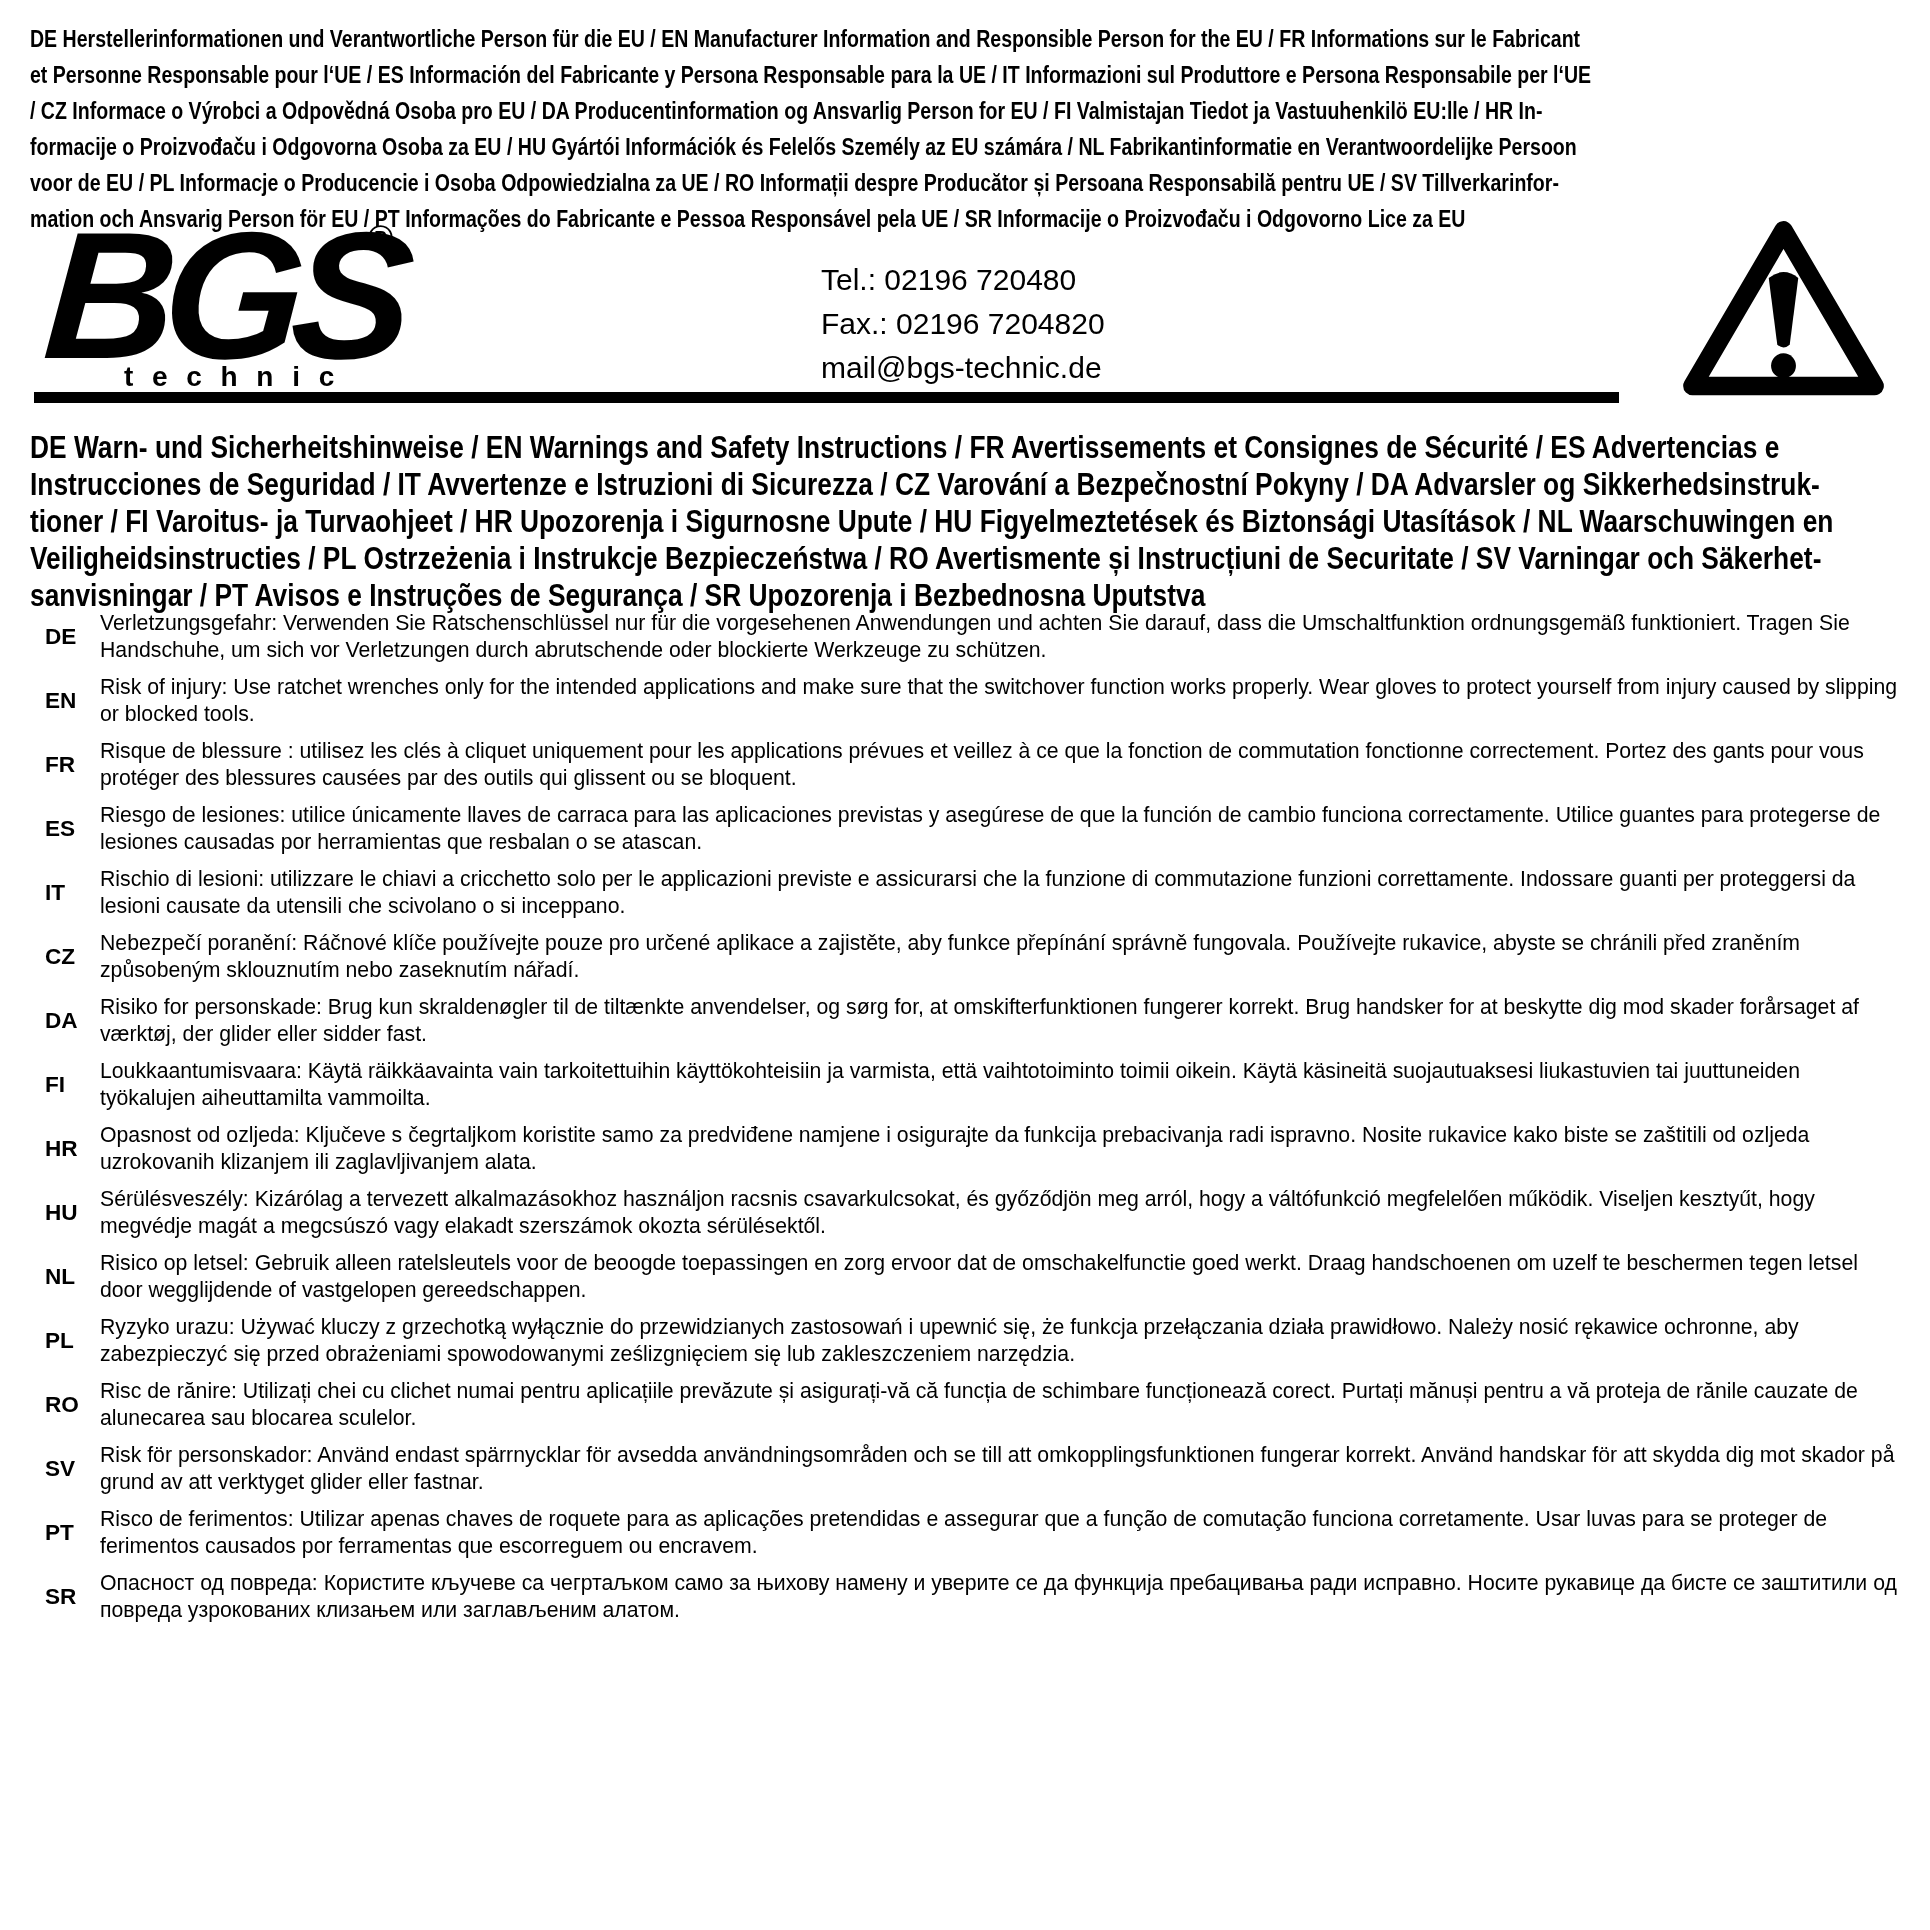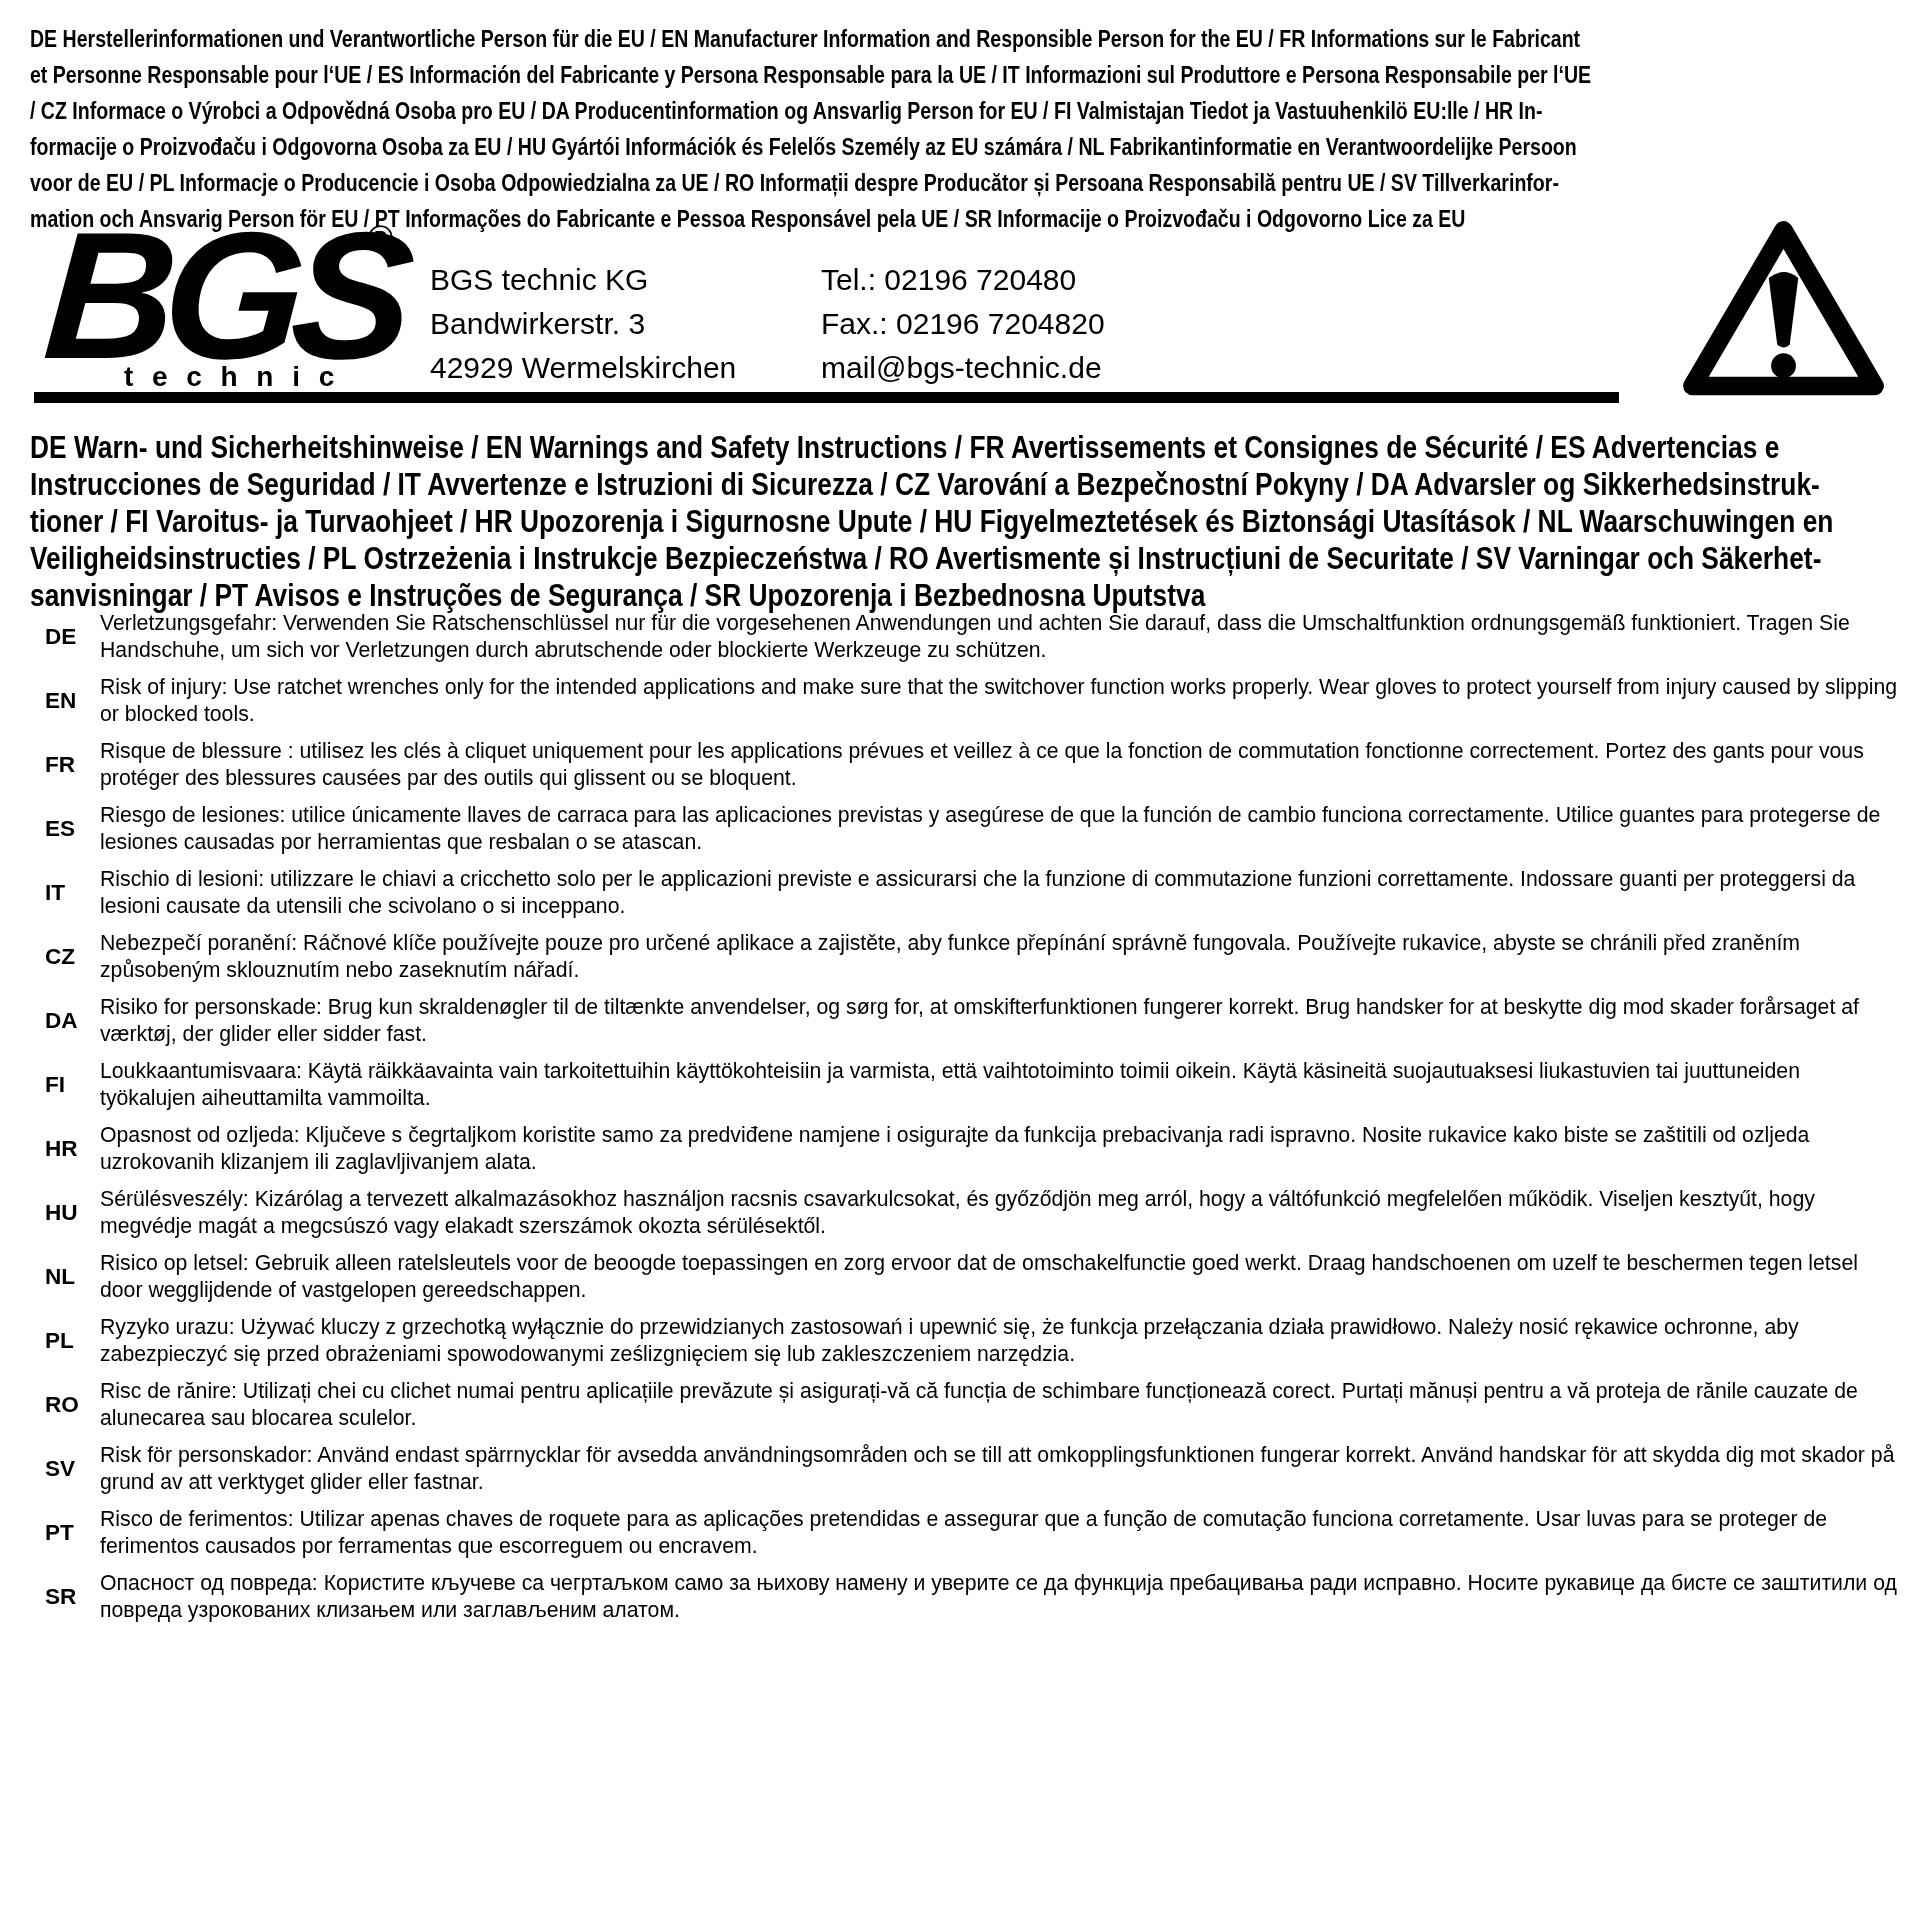--- a/index.html
+++ b/index.html
@@ -60,23 +60,20 @@
 </div>
 
 <div class="brand">
 
   <div class="logo">
     <div class="logo-bgs">BGS</div>
     <div class="logo-reg">®</div>
     <div class="logo-technic">technic</div>
   </div>
 
-  <div class="addr pre">BGS technic KG
-Bandwirkerstr. 3
-42929 Wermelskirchen</div>
 
   <div class="contact pre">Tel.: 02196 720480
 Fax.: 02196 7204820
 mail@bgs-technic.de</div>
 
 
   <div class="warn-triangle">
     <svg width="207" height="182" viewBox="0 0 266 234" aria-hidden="true">
       <path d="M133 16 L250 216 L16 216 Z" fill="none" stroke="#000" stroke-width="24" stroke-linejoin="round"></path>
       <path d="M114 77 Q133 62 152 77 L141 163 Q133 170 125 163 Z" fill="#000"></path>

